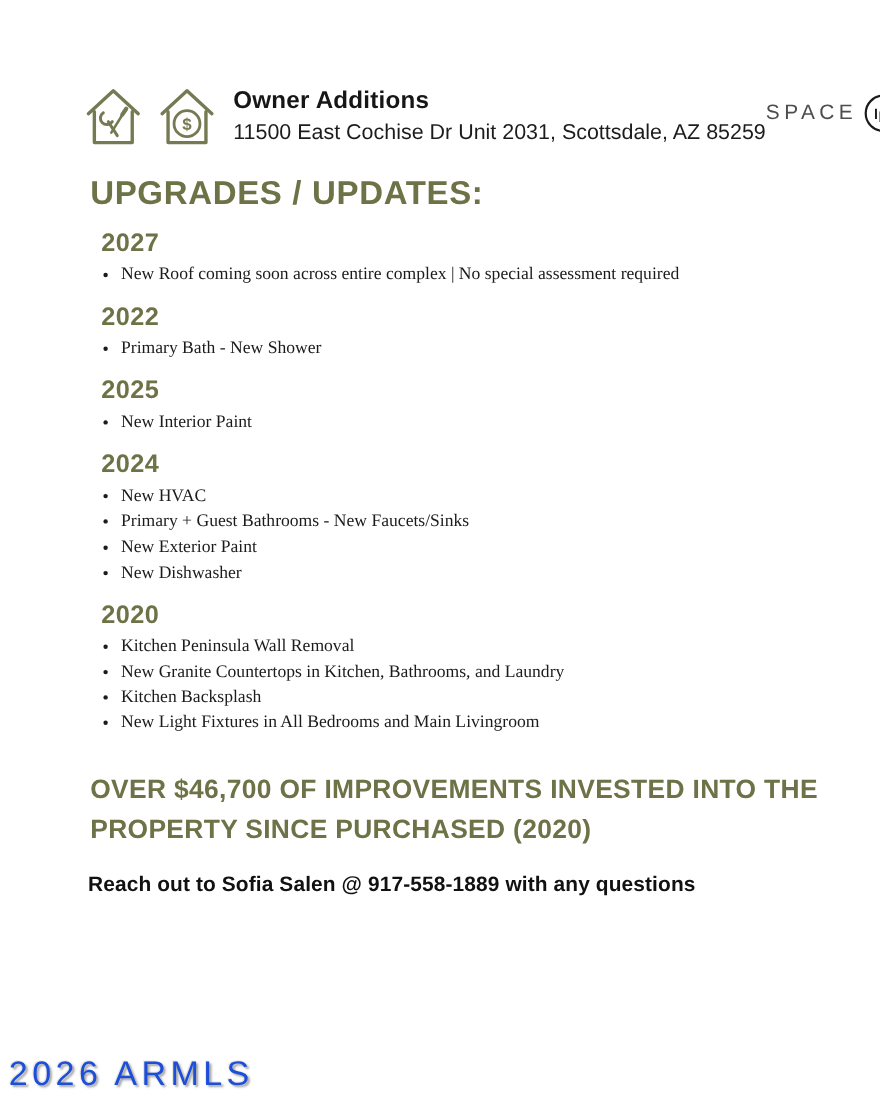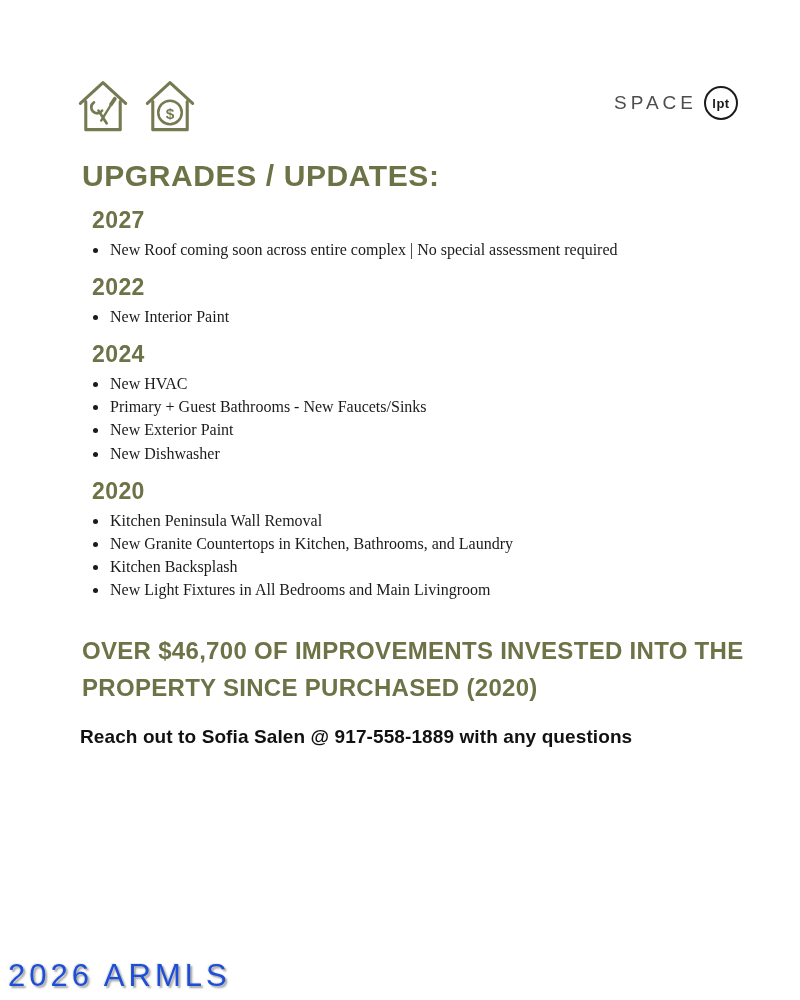--- a/index.html
+++ b/index.html
@@ -133,42 +133,50 @@
       </span>
       <span>
         <svg width="58" height="62" viewBox="0 0 64 68" fill="none">
           <path d="M7 30 L32 7 L57 30" stroke="#767a52" stroke-width="3.4" stroke-linecap="round" stroke-linejoin="round"></path>
           <path d="M13 28 L13 59 L51 59 L51 28" stroke="#767a52" stroke-width="3.4" stroke-linecap="round" stroke-linejoin="round"></path>
           <circle cx="32" cy="40" r="13" stroke="#767a52" stroke-width="2.8"></circle>
           <text x="32" y="41" text-anchor="middle" dominant-baseline="central" font-family="Liberation Sans, sans-serif" font-size="17" font-weight="bold" fill="#767a52">$</text>
         </svg>
       </span>
     </div>
+    <div class="title-block">
+      <div class="doc-title">Owner Additions</div>
+      <div class="doc-address">11500 East Cochise Dr Unit 2031, Scottsdale, AZ 85259</div>
+    </div>
     <div class="brand">
       <span class="brand-space">SPACE</span>
       <span class="brand-lpt">lpt</span>
     </div>
   </div>
 
   <div class="page-heading">UPGRADES / UPDATES:</div>
 
   <div class="sections">
 
     <div>
       <div class="year-heading">2027</div>
       <ul class="bullet-list">
         <li>New Roof coming soon across entire complex | No special assessment required</li>
       </ul>
     </div>
 
     <div>
       <div class="year-heading">2022</div>
-    </div>
-
-    <div>
+      <ul class="bullet-list">
+        <li>Primary Bath - New Shower</li>
+      </ul>
+    </div>
+
+    <div>
+      <div class="year-heading">2025</div>
       <ul class="bullet-list">
         <li>New Interior Paint</li>
       </ul>
     </div>
 
     <div>
       <div class="year-heading">2024</div>
       <ul class="bullet-list">
         <li>New HVAC</li>
         <li>Primary + Guest Bathrooms - New Faucets/Sinks</li>

